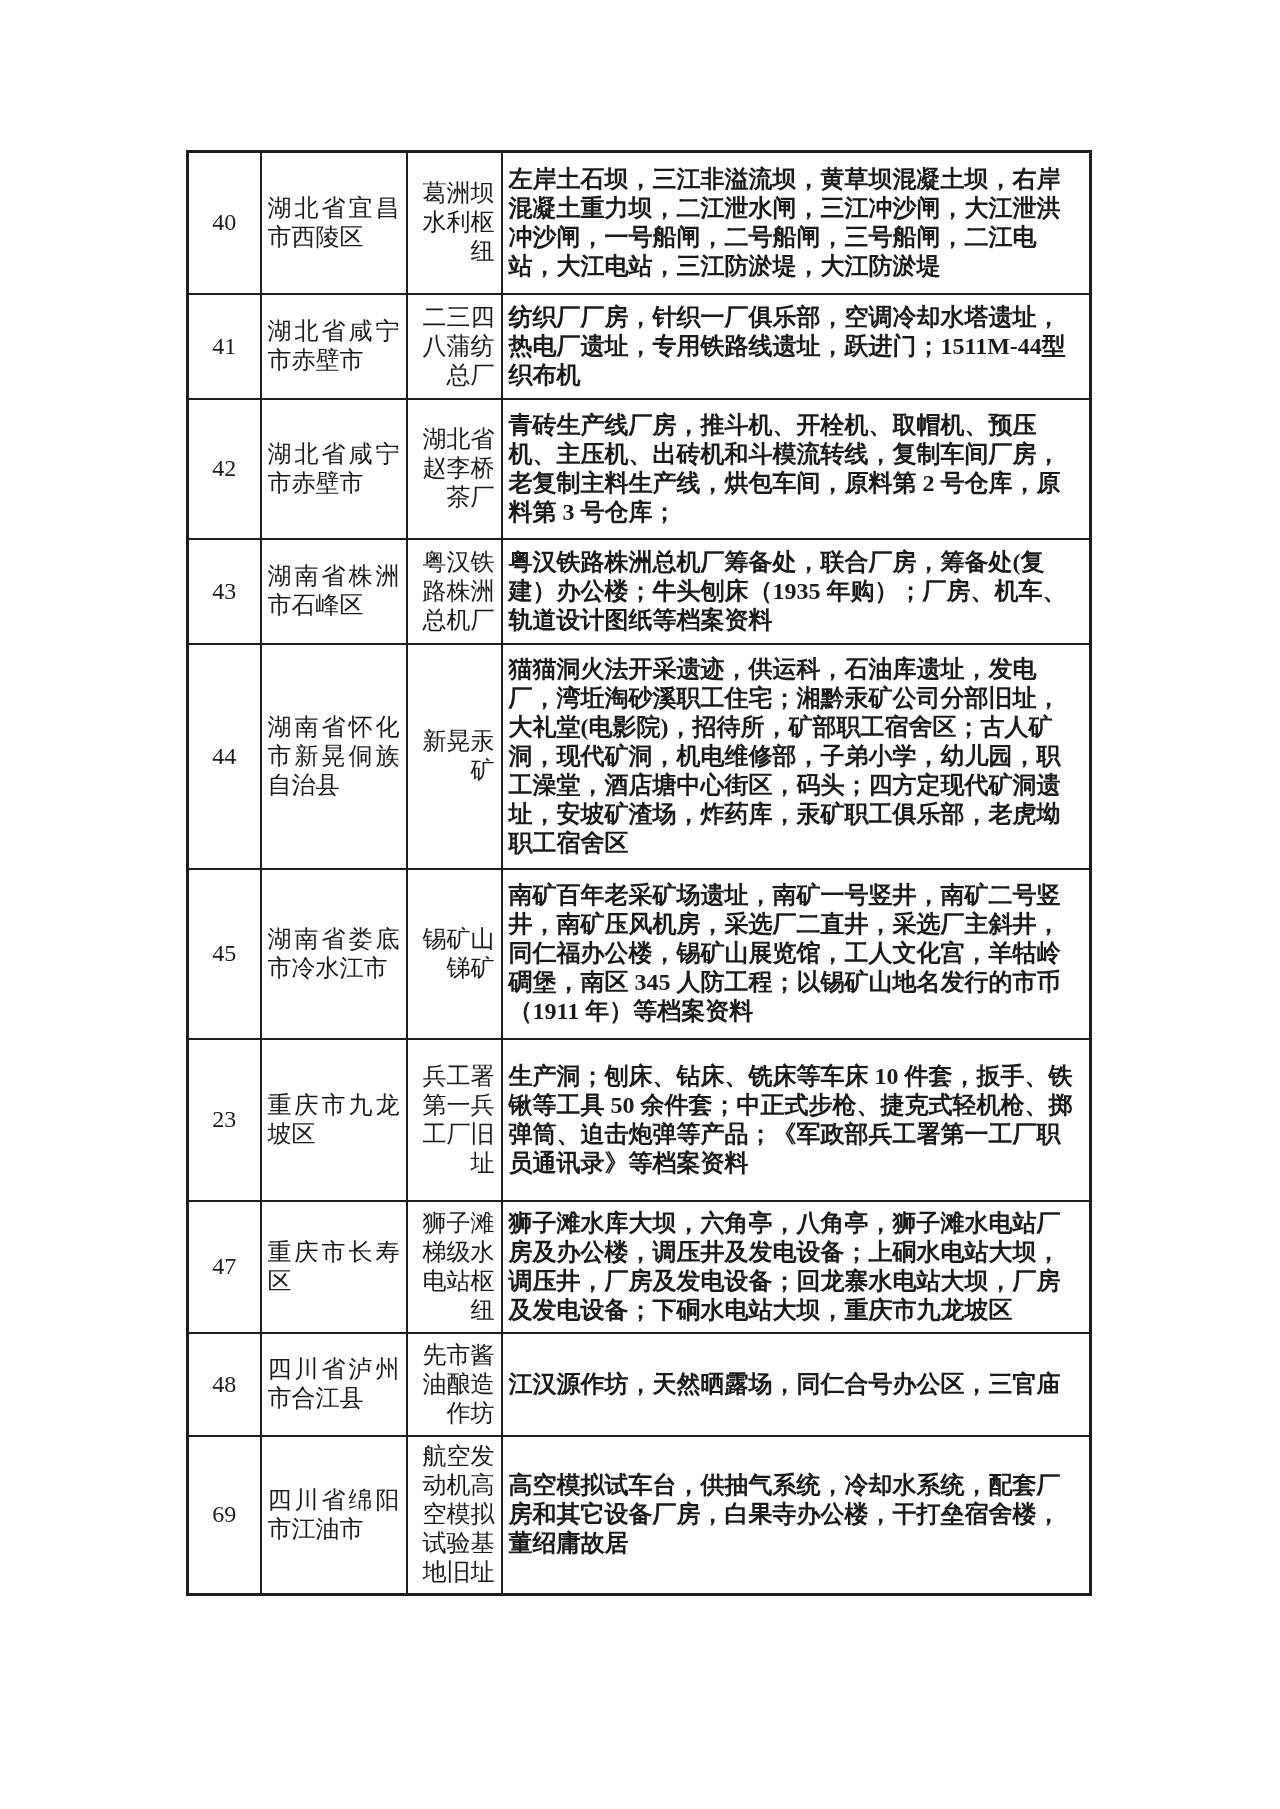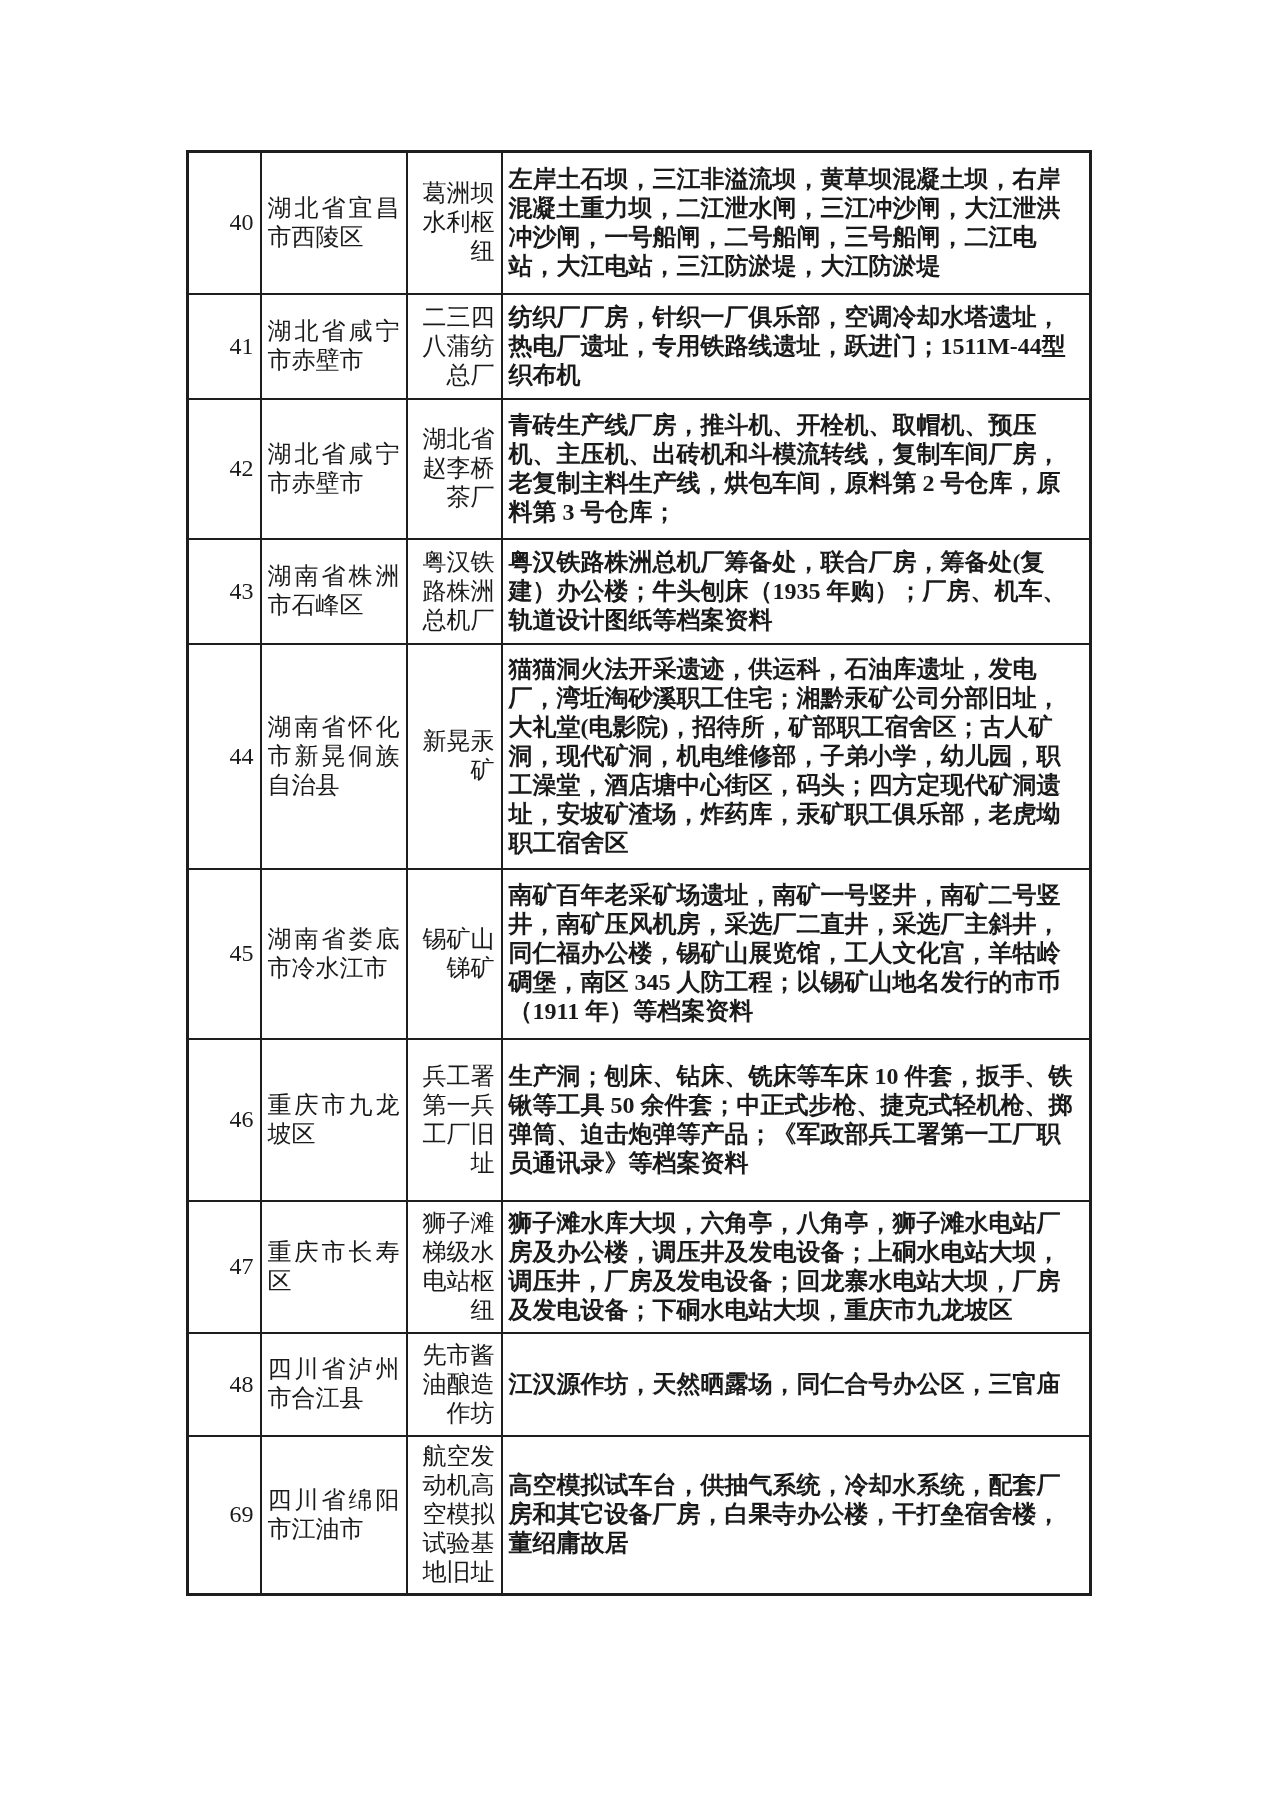--- a/index.html
+++ b/index.html
@@ -26,21 +26,21 @@
   }
   table.heritage-table td {
     border: 2px solid #1e1e1e;
     font-size: 24px;
     line-height: 29px;
     vertical-align: middle;
     padding: 4px 6px;
     overflow: hidden;
     word-break: break-all;
   }
-  td.c-no   { text-align: right; }
+  td.c-no   { text-align: center; }
   td.c-loc  { text-align: justify; text-justify: inter-ideograph; }
   td.c-name { text-align: right; }
   td.c-desc { text-align: left; font-weight: bold; }
 
   
   tr.r0 { height: 142px; }
   tr.r1 { height: 105px; }
   tr.r2 { height: 140px; }
   tr.r3 { height: 105px; }
   tr.r4 { height: 225px; }
@@ -92,21 +92,21 @@
         <td class="c-name">新晃汞矿</td>
         <td class="c-desc">猫猫洞火法开采遗迹，供运科，石油库遗址，发电厂，湾坵淘砂溪职工住宅；湘黔汞矿公司分部旧址，大礼堂(电影院)，招待所，矿部职工宿舍区；古人矿洞，现代矿洞，机电维修部，子弟小学，幼儿园，职工澡堂，酒店塘中心街区，码头；四方定现代矿洞遗址，安坡矿渣场，炸药库，汞矿职工俱乐部，老虎坳职工宿舍区</td>
       </tr>
       <tr class="row r5">
         <td class="c-no">45</td>
         <td class="c-loc">湖南省娄底市冷水江市</td>
         <td class="c-name">锡矿山锑矿</td>
         <td class="c-desc">南矿百年老采矿场遗址，南矿一号竖井，南矿二号竖井，南矿压风机房，采选厂二直井，采选厂主斜井，同仁福办公楼，锡矿山展览馆，工人文化宫，羊牯岭碉堡，南区 345 人防工程；以锡矿山地名发行的市币（1911 年）等档案资料</td>
       </tr>
       <tr class="row r6">
-        <td class="c-no">46</td>
+        <td class="c-no">23</td>
         <td class="c-loc">重庆市九龙坡区</td>
         <td class="c-name">兵工署第一兵工厂旧址</td>
         <td class="c-desc">生产洞；刨床、钻床、铣床等车床 10 件套，扳手、铁锹等工具 50 余件套；中正式步枪、捷克式轻机枪、掷弹筒、迫击炮弹等产品；《军政部兵工署第一工厂职员通讯录》等档案资料</td>
       </tr>
       <tr class="row r7">
         <td class="c-no">47</td>
         <td class="c-loc">重庆市长寿区</td>
         <td class="c-name">狮子滩梯级水电站枢纽</td>
         <td class="c-desc">狮子滩水库大坝，六角亭，八角亭，狮子滩水电站厂房及办公楼，调压井及发电设备；上硐水电站大坝，调压井，厂房及发电设备；回龙寨水电站大坝，厂房及发电设备；下硐水电站大坝，重庆市九龙坡区</td>
       </tr>

